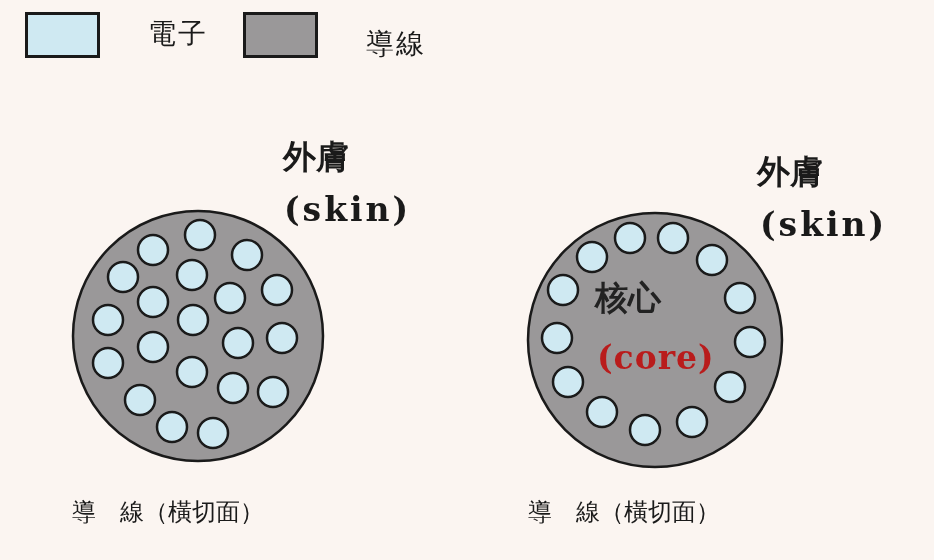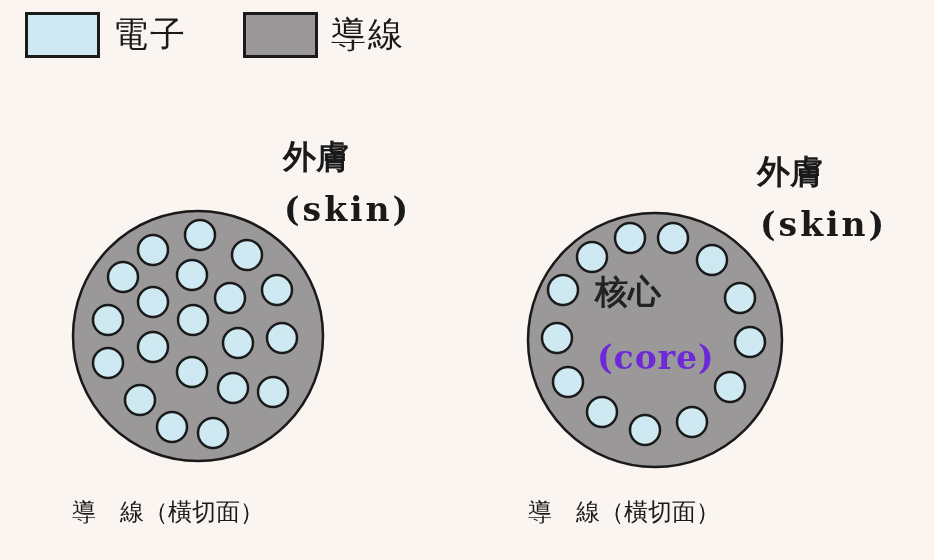--- a/index.html
+++ b/index.html
@@ -1,32 +1,32 @@
 <!DOCTYPE html>
 <html><head>
 <meta charset="utf-8">
 <style>
   html, body { margin:0; padding:0; }
   body { width:934px; height:560px; background:#fbf5f1; position:relative; overflow:hidden;
          font-family: "DejaVu Serif", "Liberation Serif", serif; color:#1a1a1a; }
   .legend-box { position:absolute; border:3px solid #1a1a1a; box-sizing:border-box; }
-  .legend-label { position:absolute; font-size:35px; line-height:40px; letter-spacing:2px; }
+  .legend-label { position:absolute; font-size:28px; line-height:40px; letter-spacing:2px;margin-left:35px; }
   svg { position:absolute; left:0; top:0; }
   .label { position:absolute; font-size:33px; line-height:40px; white-space:pre;font-weight:bold; }
   .skin { letter-spacing:3px;text-align:center; }
   .caption { position:absolute; font-size:24px; line-height:40px; white-space:pre; }
 </style>
 </head>
 <body>
 
 <div class="legend-box" style="left:25px;top:12px;width:75px;height:46px;background:#cfe9f2;"></div>
 <div class="legend-label" style="left:113px;top:14px;">電子</div>
 
 <div class="legend-box" style="left:243px;top:12px;width:75px;height:46px;background:#9a9899;"></div>
-<div class="legend-label" style="left:331px;top:14px;">導線</div>
+<div class="legend-label" style="left:331px;top:24px;">導線</div>
 
 <svg id="diagram-svg" width="934" height="560">
     <g>
       <circle cx="198" cy="336" r="125" fill="#9a9899" stroke="#1a1a1a" stroke-width="2.5"></circle>
       <circle cx="200" cy="235" r="15" fill="#cfe9f2" stroke="#1a1a1a" stroke-width="2.5"></circle>
       <circle cx="153" cy="250" r="15" fill="#cfe9f2" stroke="#1a1a1a" stroke-width="2.5"></circle>
       <circle cx="247" cy="255" r="15" fill="#cfe9f2" stroke="#1a1a1a" stroke-width="2.5"></circle>
       <circle cx="123" cy="277" r="15" fill="#cfe9f2" stroke="#1a1a1a" stroke-width="2.5"></circle>
       <circle cx="192" cy="275" r="15" fill="#cfe9f2" stroke="#1a1a1a" stroke-width="2.5"></circle>
       <circle cx="153" cy="302" r="15" fill="#cfe9f2" stroke="#1a1a1a" stroke-width="2.5"></circle>
@@ -62,17 +62,17 @@
       <circle cx="645" cy="430" r="15" fill="#cfe9f2" stroke="#1a1a1a" stroke-width="2.5"></circle>
     </g>
   </svg>
 
 <div class="label" style="left:283px;top:137px;">外膚</div>
 <div class="label skin" style="left:284px;top:190px;">(skin)</div>
 
 <div class="label" style="left:757px;top:152px;">外膚</div>
 <div class="label skin" style="left:760px;top:205px;">(skin)</div>
 
-<div class="label" style="left:595px;top:272px;color:#222;">核心</div>
-<div class="label skin" style="left:597px;top:338px;color:#6d28d9;letter-spacing:1px;">(core)</div>
+<div class="label" style="left:595px;top:278px;color:#222;">核心</div>
+<div class="label skin" style="left:597px;top:338px;color:#b91c1c;letter-spacing:1px;">(core)</div>
 
 <div class="caption" style="left:72px;top:492px;">導　線（橫切面）</div>
 <div class="caption" style="left:528px;top:492px;">導　線（橫切面）</div>
 
 </body></html>

